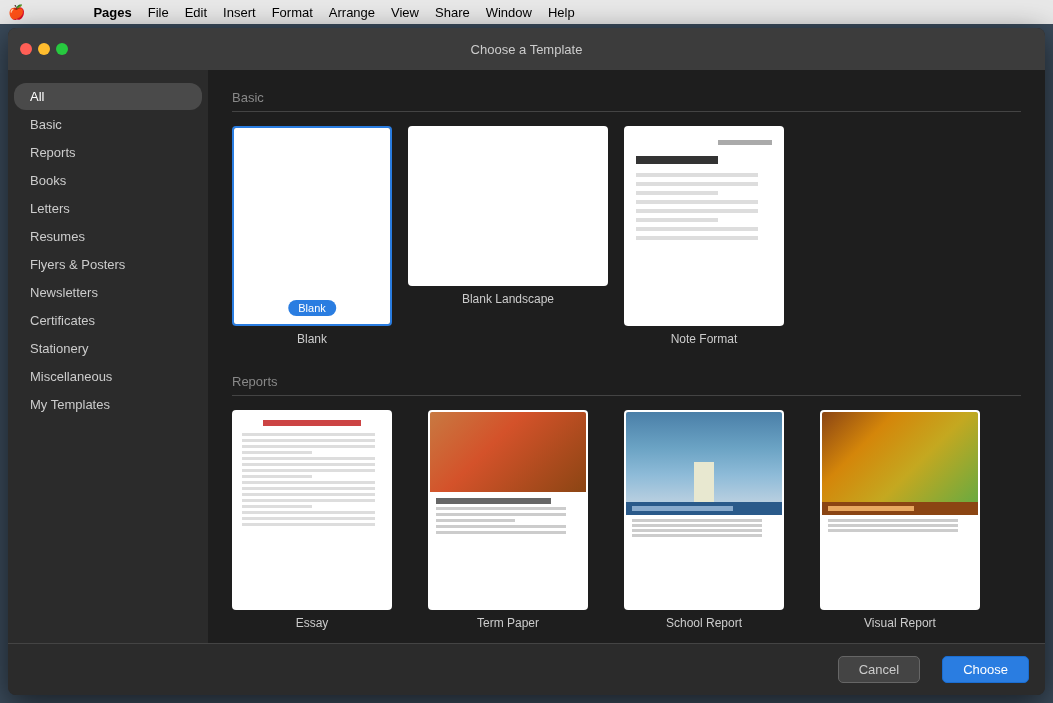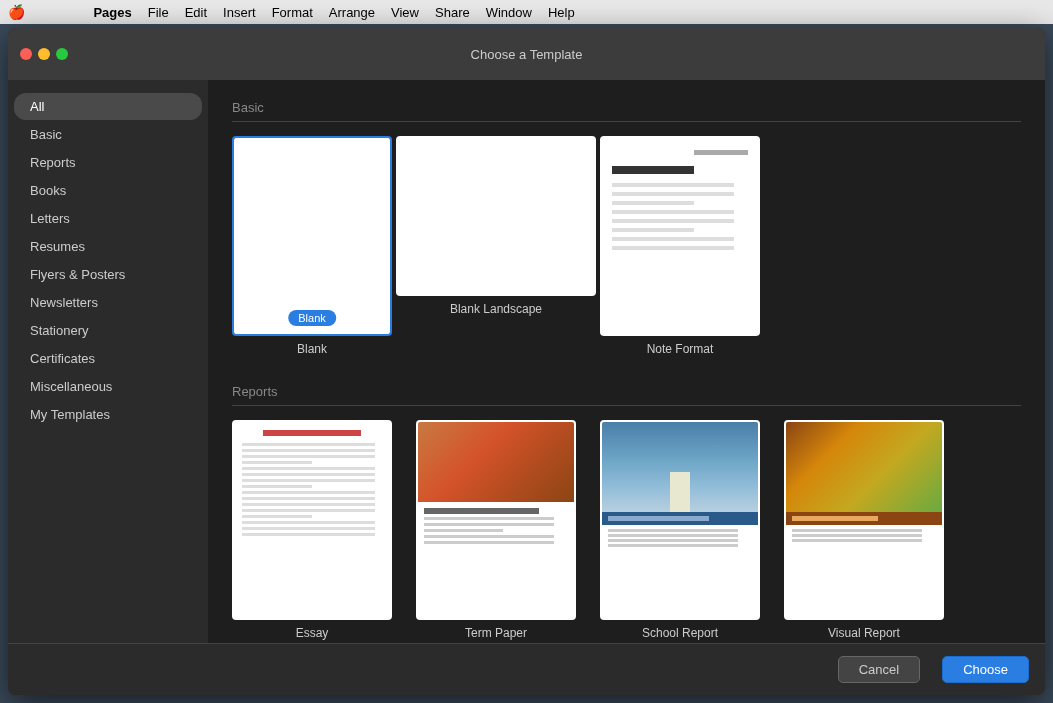--- a/index.html
+++ b/index.html
@@ -44,21 +44,21 @@
       flex-direction: column;
       background: #2b2b2b;
       margin: 4px 8px 8px 8px;
       border-radius: 8px;
       overflow: hidden;
       box-shadow: 0 8px 32px rgba(0,0,0,0.6);
     }
 
     
     .title-bar {
-      height: 52px;
+      height: 42px;
       background: #3c3c3c;
       display: flex;
       align-items: center;
       padding: 0 12px;
       flex-shrink: 0;
       position: relative;
     }
     .traffic-lights {
       display: flex;
       gap: 6px;
@@ -119,21 +119,21 @@
       font-size: 13px;
       color: #888;
       margin-bottom: 14px;
       padding-bottom: 6px;
       border-bottom: 1px solid #444;
     }
 
     .templates-grid {
       display: flex;
       flex-wrap: wrap;
-      gap: 24px;
+      gap: 36px;
       margin-bottom: 28px;
     }
 
     .template-item {
       display: flex;
       flex-direction: column;
       align-items: center;
       cursor: pointer;
       width: 160px;
     }
@@ -386,22 +386,22 @@
 
     <div class="sidebar">
       <div class="sidebar-item selected">All</div>
       <div class="sidebar-item">Basic</div>
       <div class="sidebar-item">Reports</div>
       <div class="sidebar-item">Books</div>
       <div class="sidebar-item">Letters</div>
       <div class="sidebar-item">Resumes</div>
       <div class="sidebar-item">Flyers &amp; Posters</div>
       <div class="sidebar-item">Newsletters</div>
+      <div class="sidebar-item">Certificates</div>
       <div class="sidebar-item">Stationery</div>
-      <div class="sidebar-item">Certificates</div>
       <div class="sidebar-item">Miscellaneous</div>
       <div class="sidebar-item">My Templates</div>
     </div>
 
     <div class="templates-area">
 
       <div class="section-title">Basic</div>
       <div class="templates-grid">
 
         <div class="template-item selected">

